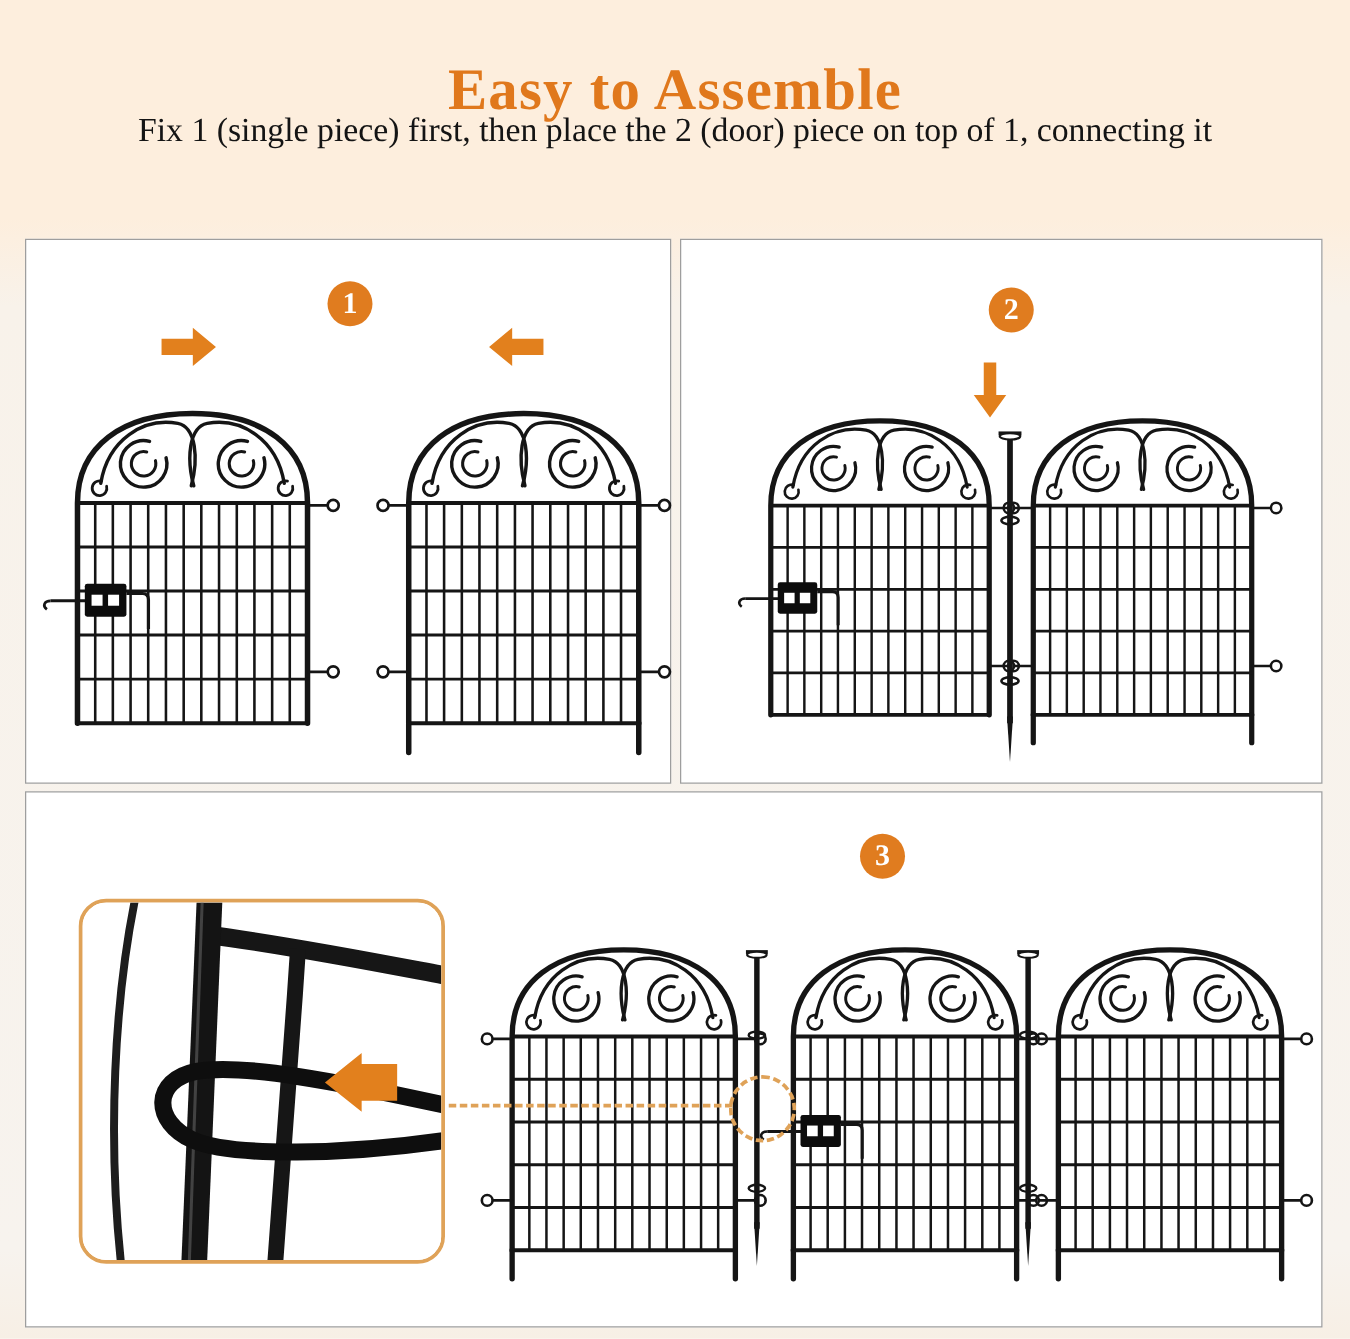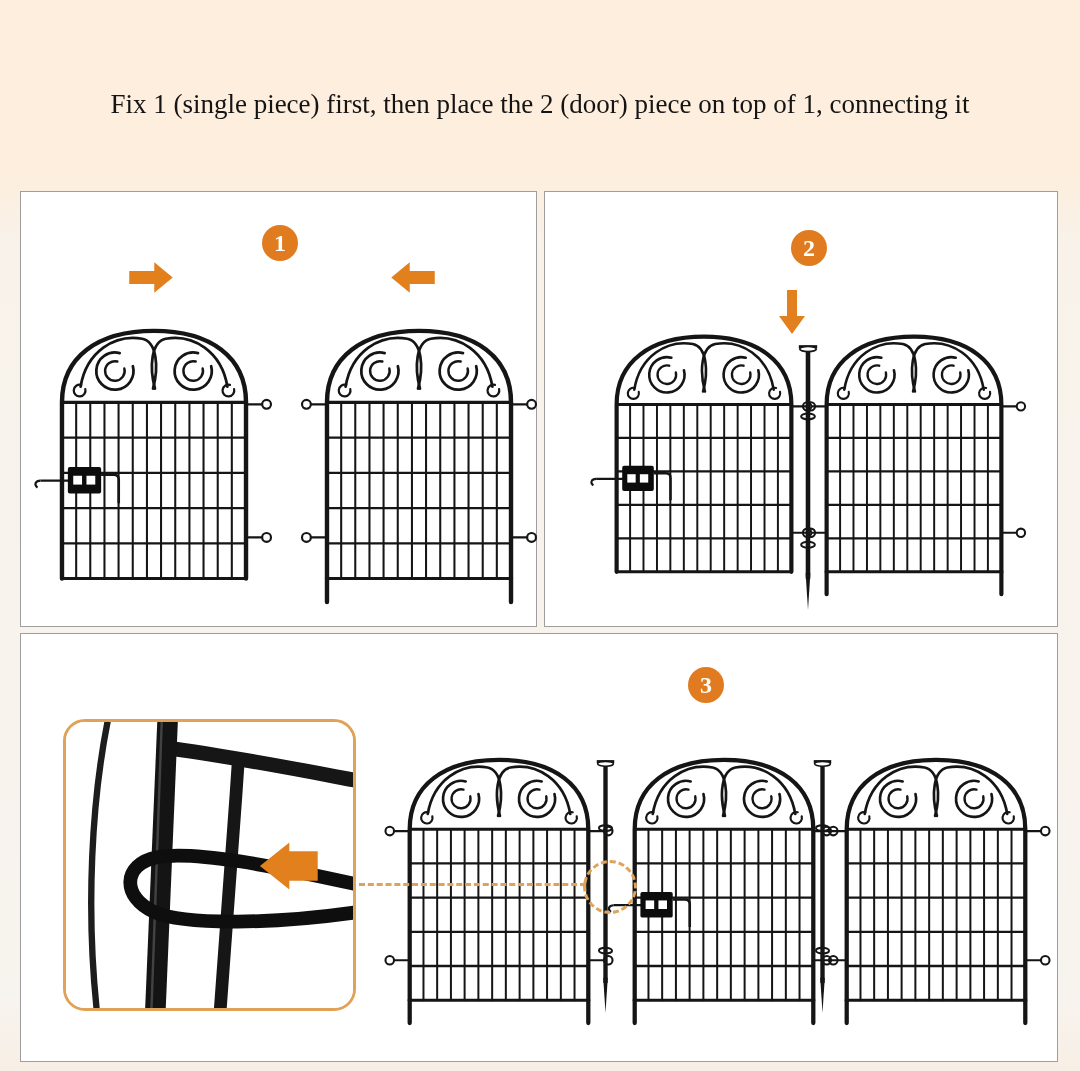--- a/index.html
+++ b/index.html
@@ -96,20 +96,21 @@
         <ellipse cx="12" cy="11.5" rx="9" ry="2.8" fill="#ffffff" stroke="#151515" stroke-width="1.8"></ellipse>
         <ellipse cx="12" cy="85" rx="7.5" ry="3.2" fill="none" stroke="#151515" stroke-width="2.2"></ellipse>
         <ellipse cx="12" cy="225" rx="7.5" ry="3.2" fill="none" stroke="#151515" stroke-width="2.2"></ellipse>
       </g>
       <polygon id="arr-right" points="0,11 23,11 23,3 40,17 23,31 23,23 0,23" fill="#e2801d"></polygon>
       <polygon id="arr-left" points="40,11 17,11 17,3 0,17 17,31 17,23 40,23" fill="#e2801d"></polygon>
       <polygon id="arr-down" points="12,0 22,0 22,26 30,26 17,44 4,26 12,26" fill="#e2801d"></polygon>
     </defs>
   </svg>
 
+  <h1 class="title">Easy to Assemble</h1>
   <div class="subtitle">
     <span style="display:block">Fix 1 (single piece) first, then place the 2 (door) piece on top of 1, connecting it</span>
   </div>
 
   <div class="panel" id="panel1">
     <div class="badge" style="left:241px;top:33px">
       <span>1</span>
     </div>
     <svg class="abs part" style="left:108px;top:67px" width="44" height="37" viewBox="0 0 40 34">
         <use href="#arr-right"></use>

